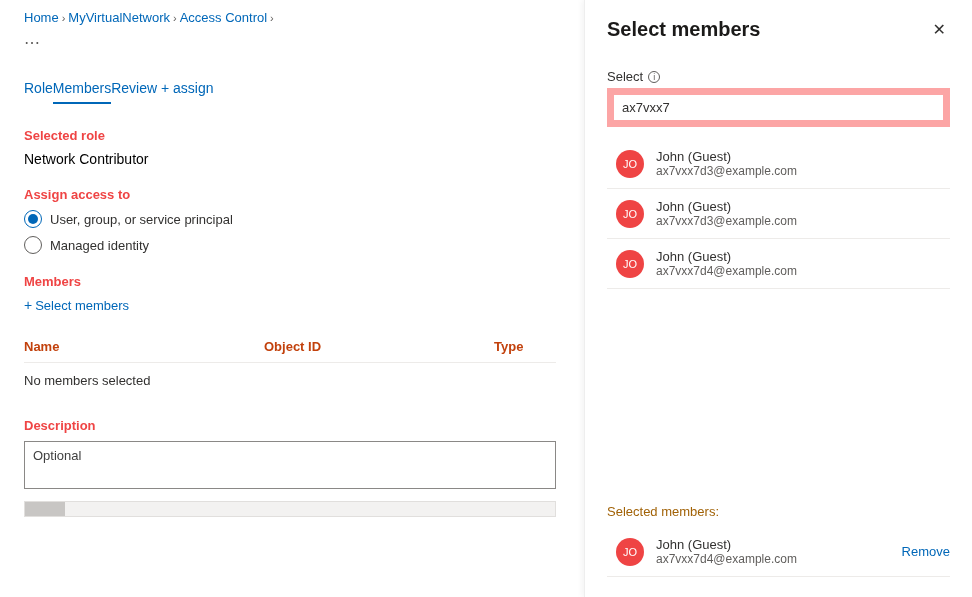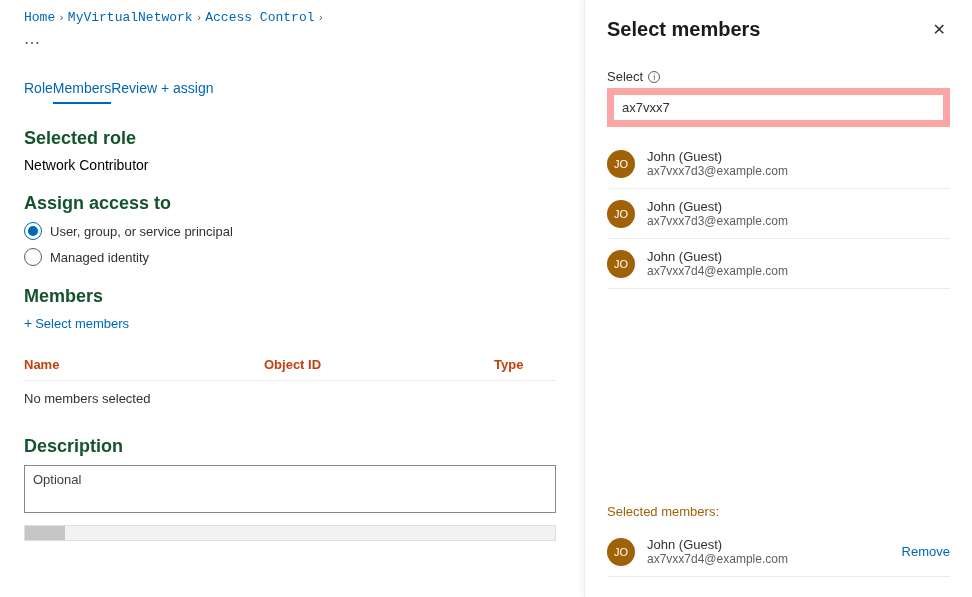--- a/index.html
+++ b/index.html
@@ -16,21 +16,20 @@
     .main {
       padding: 10px 24px 0 24px;
       width: 580px;
     }
     .breadcrumbs {
       display: flex;
       align-items: center;
       gap: 3px;
       font-size: 13px;
       margin-bottom: 8px;
-      font-family: Liberation Mono, monospace;
     }
     .breadcrumbs a { color: #0067b8; text-decoration: none; cursor: pointer; }
     .breadcrumbs .chev { color: #605e5c; font-size: 11px; }
     h1.title {
       font-size: 24px;
       font-weight: 600;
       color: #1b1a19;
       margin-bottom: 4px;
       display: inline-block;
     }
@@ -46,23 +45,23 @@
       color: #0067b8;
       padding-bottom: 6px;
       cursor: pointer;
     }
     .tab.active {
       border-bottom: 2px solid #0067b8;
       font-weight: 400;
     }
     .sect-label {
       font-weight: 600;
-      font-size: 18px;
+      font-size: 13px;
       margin-bottom: 8px;
-      color: #14532d;
+      color: #ef4444;
     }
     .sect-value {
       font-size: 14px;
       color: #000000;
       margin-bottom: 20px;
     }
     .radio-row {
       display: flex;
       align-items: center;
       gap: 8px;
@@ -196,28 +195,29 @@
     .result {
       display: flex;
       align-items: center;
       gap: 12px;
       padding: 10px 0;
       border-bottom: 1px solid #edebe9;
       cursor: pointer;
     }
     .avatar {
       width: 28px; height: 28px;
-      background: #a16207;
+      background: #ef4444;
       border-radius: 50%;
       color: #fff;
       display: flex;
       align-items: center;
       justify-content: center;
       font-size: 11px;
       flex-shrink: 0;
+      margin-left: 9px;
     }
     .res-text .rname { font-size: 13px; color: #323130; }
     .res-text .remail { font-size: 12px; color: #605e5c; }
     .panel-lower { margin-top: auto; padding-bottom: 20px;}
     .selected-label {
       font-size: 13px;
       color: #a16207;
       margin-bottom: 8px;
     }
     .selected-row {

